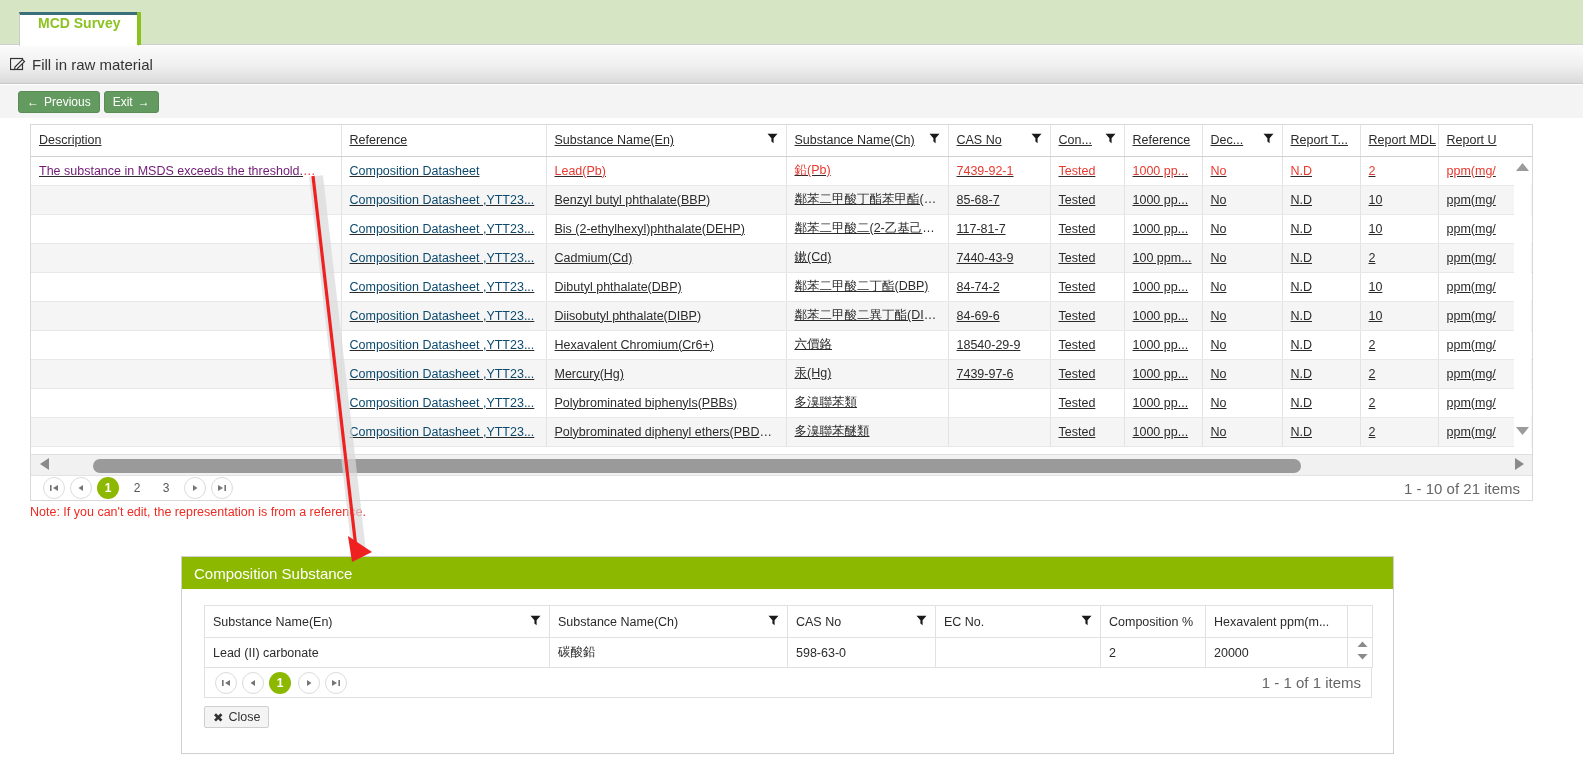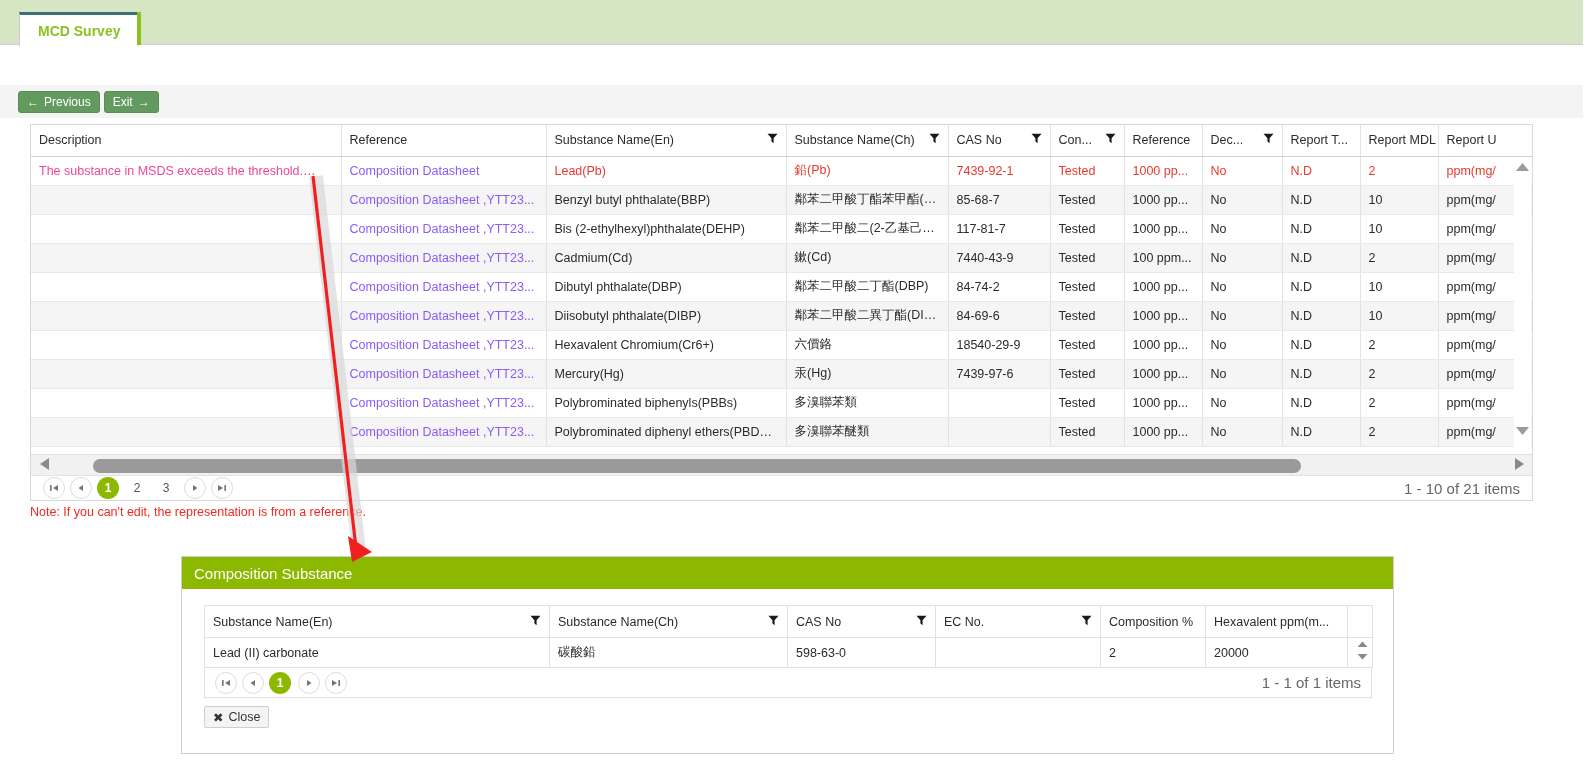--- a/index.html
+++ b/index.html
@@ -20,21 +20,21 @@
     background: #d6e6c4;
     border-bottom: 1px solid #cfcfcf;
   }
   .tab {
     position: absolute; left: 19px; top: 12px;
     height: 34px; padding: 0 18px;
     background: #ffffff;
     border: 1px solid #cccccc;
     border-top: 3px solid #3b6f7a;
     border-bottom: none;
-    display: flex; align-items: center;
+    display: flex; 
     color: #8cc220; font-weight: bold; font-size: 14px;
     white-space: nowrap;
   }
   .tab-accent {
     position: absolute; left: 137px; top: 12px; width: 4px; height: 33px;
     background: #8cc220;
   }
 
   
   .subheader {
@@ -82,26 +82,26 @@
     height: 31px;
     background: #ffffff;
     border-bottom: 1px solid #d0d0d0;
     color: #2b2b2b;
     position: relative;
   }
   table.grid th .th-inner { display: flex; align-items: center; justify-content: space-between; }
   .filter-ico { flex: 0 0 auto; margin-left: 6px; }
   tr.alt td { background: #f5f5f5; }
   tr.flag td { color: #e8392f; }
-  .link { color: #8b5cf6; margin-top: 44px; }
+  .link { color: #0c4a6e; margin-top: 44px; }
   .detail-box {
     display: inline-block; border: 2px solid #ef2020; padding: 0px 3px;
     margin-left: 3px; color: #3a6ea5; background: #fff;
   }
-  .desc-cell { color: #ec4899; margin-top: 20px; }
+  .desc-cell { color: #701a75; margin-top: 20px; }
 
   
   .vscroll {
     position: absolute; right: 1px; top: 32px; width: 17px; height: 290px;
     background: #ffffff;
   }
   .vs-arrow { position: absolute; left: 0; width: 17px; height: 14px; }
 
   
   .hscroll {
@@ -182,34 +182,43 @@
 
 <div class="page">
 
   <div class="tabstrip">
     <div class="tab">
       <span>MCD Survey</span>
     </div>
     <div class="tab-accent"></div>
   </div>
 
+  <div class="subheader">
+    <span class="pencil-icon">
+      <svg width="16" height="16" viewBox="0 0 16 16">
+        <rect x="0.5" y="2.5" width="12" height="11" fill="none" stroke="#333" stroke-width="1.2"></rect>
+        <path d="M5 11 L12.5 3.5 L14.5 5.5 L7 13 L4.6 13.4 Z" fill="#fff" stroke="#333" stroke-width="1.2"></path>
+      </svg>
+    </span>
+    <span>Fill in raw material</span>
+  </div>
 
   <div class="buttonbar">
     <div class="btn-green">
       <span class="arrow">←</span>
       <span>Previous</span>
     </div>
     <div class="btn-green">
       <span>Exit</span>
       <span class="arrow">→</span>
     </div>
   </div>
 
   <div class="grid-wrap">
-    <div style="overflow:hidden; width:1501px; height:330px;">
+    <div style="overflow:hidden; width:1501px; height:330px;text-decoration:underline;">
       <table class="grid">
         <colgroup>
           <col style="width:310px">
             <col style="width:205px">
             <col style="width:240px">
           <col style="width:162px">
             <col style="width:102px">
             <col style="width:74px">
           <col style="width:78px">
             <col style="width:80px">

